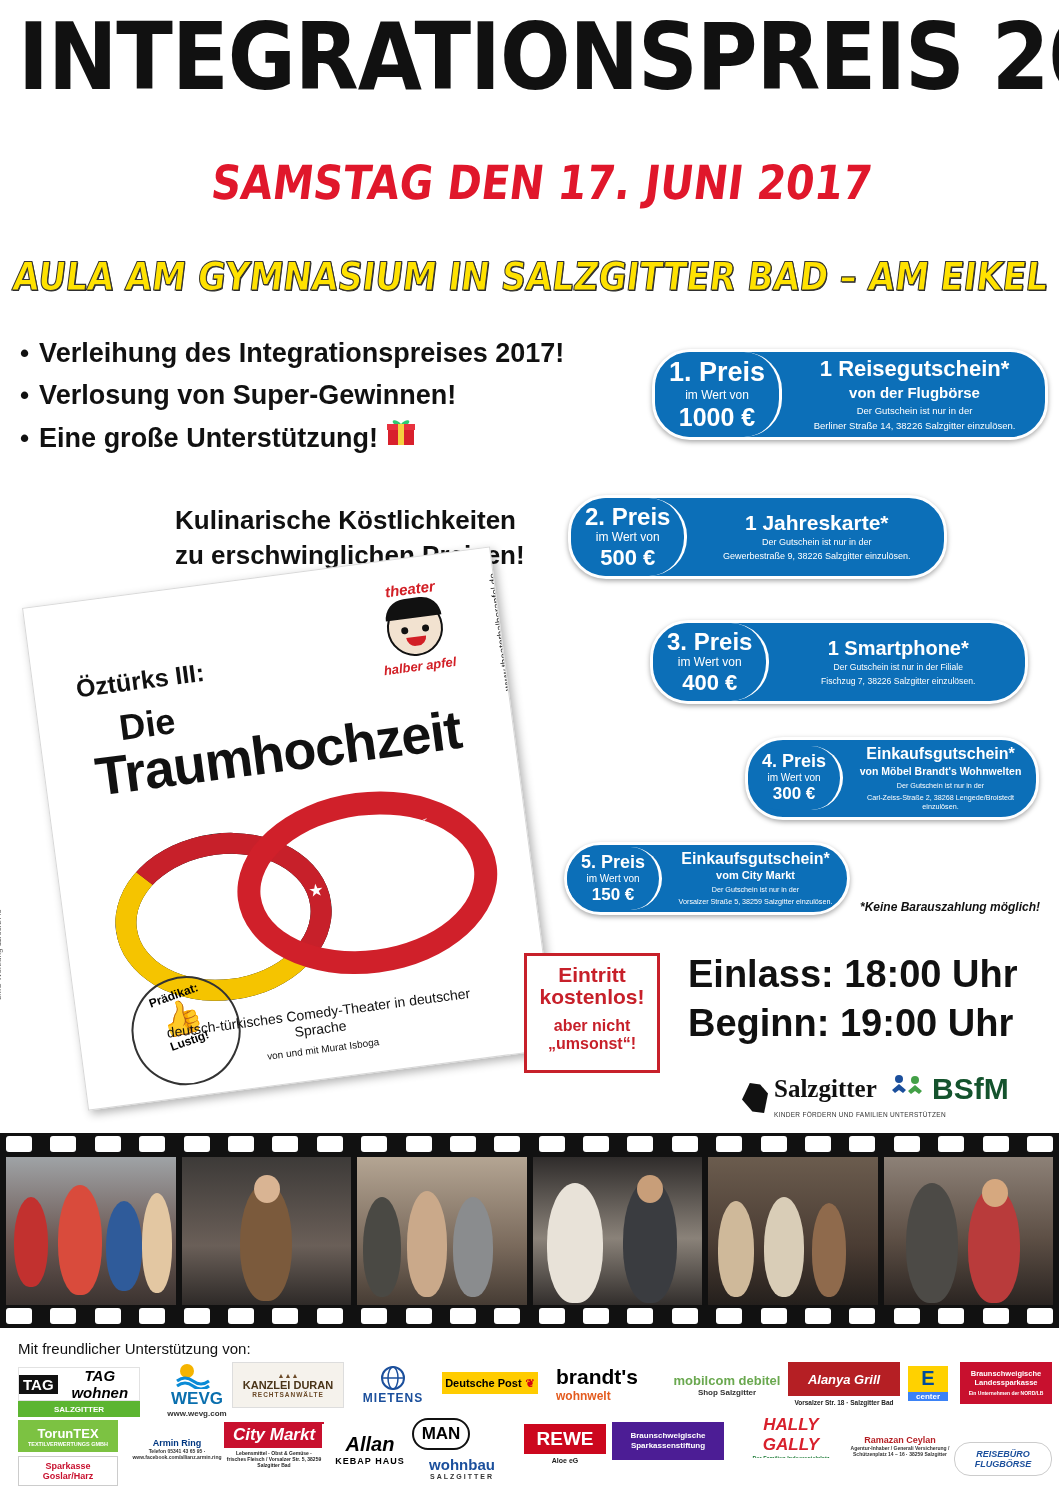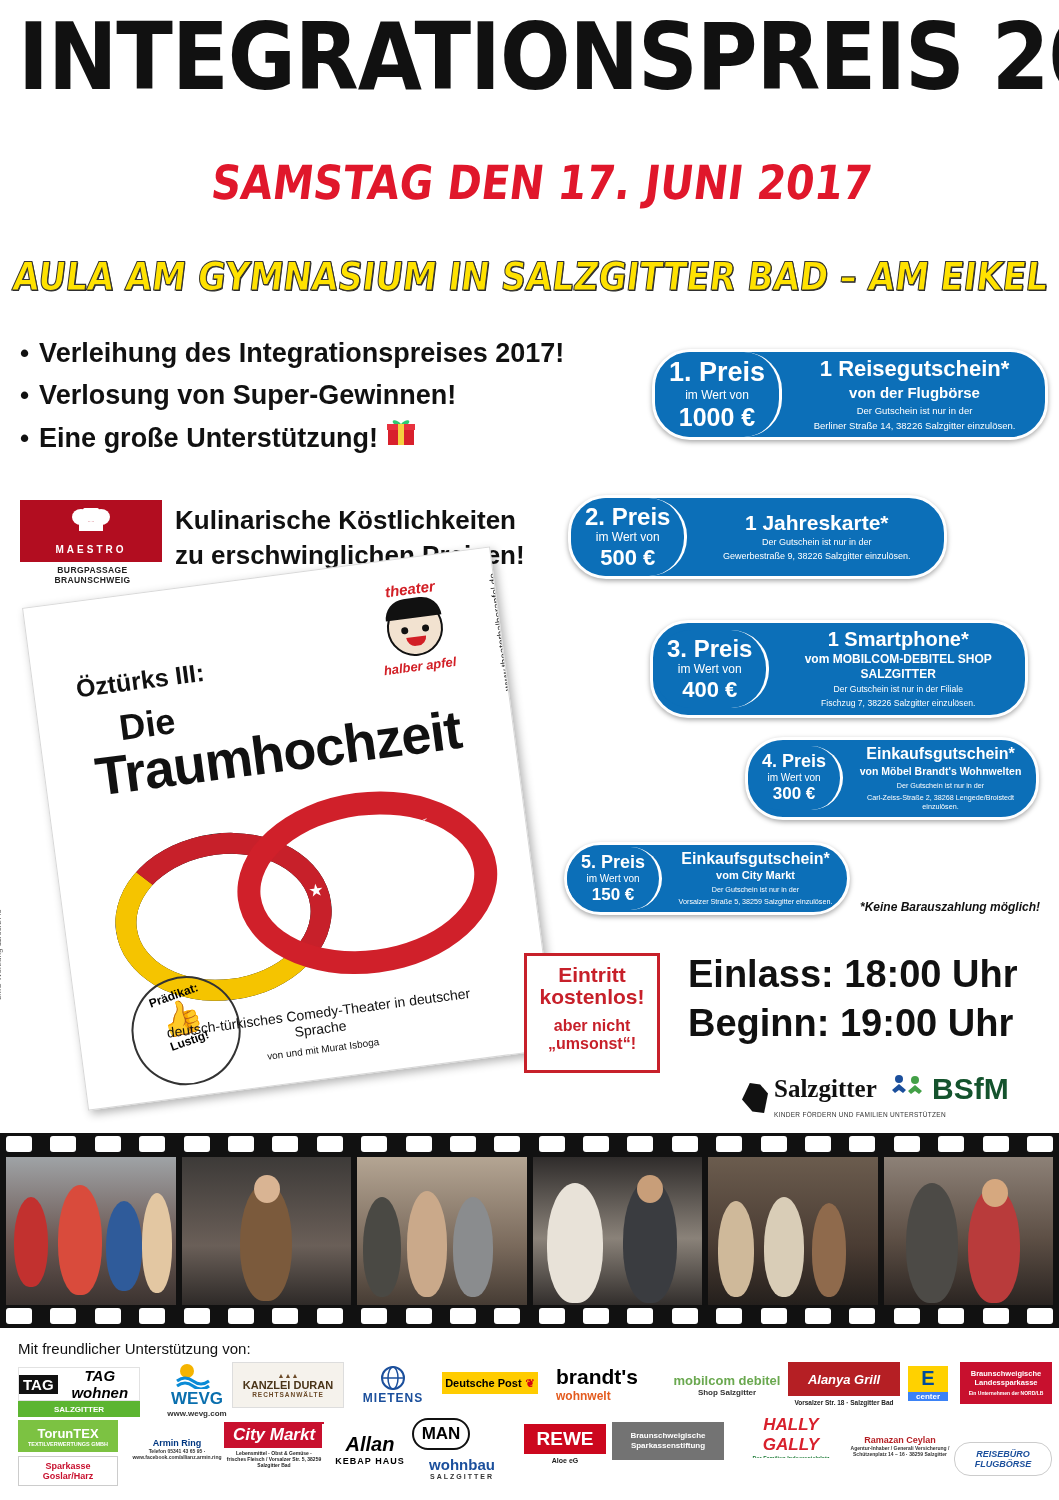--- a/index.html
+++ b/index.html
@@ -285,32 +285,20 @@
           <rect x="2" y="11" width="26" height="17" fill="#d8202c"></rect>
           <rect x="1" y="7" width="28" height="6" fill="#e8333f"></rect>
           <rect x="12" y="7" width="6" height="21" fill="#f4d03f"></rect>
           <path d="M15 7 C10 1 4 3 8 7 Z" fill="#2ecc71"></path>
           <path d="M15 7 C20 1 26 3 22 7 Z" fill="#2ecc71"></path>
         </svg>
       </span>
     </div>
   </div>
 
-  <div class="maestro-box">
-    <div class="maestro-logo">
-      <svg class="chef" viewBox="0 0 40 26">
-        <ellipse cx="10" cy="9" rx="9" ry="8" fill="#fff"></ellipse>
-        <ellipse cx="20" cy="6" rx="10" ry="8" fill="#fff"></ellipse>
-        <ellipse cx="30" cy="9" rx="9" ry="8" fill="#fff"></ellipse>
-        <rect x="8" y="14" width="24" height="9" fill="#fff"></rect>
-      </svg>
-      <div class="mname">MAESTRO</div>
-    </div>
-    <div class="maestro-sub">BURGPASSAGE BRAUNSCHWEIG</div>
-  </div>
   <div class="kulinarisch">
     <div>Kulinarische Köstlichkeiten</div>
     <div>zu erschwinglichen Preisen!</div>
   </div>
 
   <div class="prize" id="prize1">
     <div class="left">
       <div class="rank">1. Preis</div>
       <div class="wert">im Wert von</div>
       <div class="amount">1000 €</div>
@@ -337,21 +325,20 @@
   </div>
 
   <div class="prize" id="prize3">
     <div class="left">
       <div class="rank">3. Preis</div>
       <div class="wert">im Wert von</div>
       <div class="amount">400 €</div>
     </div>
     <div class="right">
       <div class="pname">1 Smartphone*</div>
-      <div class="psub">vom MOBILCOM-DEBITEL SHOP SALZGITTER</div>
       <div class="pfine">Der Gutschein ist nur in der Filiale</div>
       <div class="pfine">Fischzug 7, 38226 Salzgitter einzulösen.</div>
     </div>
   </div>
 
   <div class="prize" id="prize4">
     <div class="left">
       <div class="rank">4. Preis</div>
       <div class="wert">im Wert von</div>
       <div class="amount">300 €</div>
@@ -633,21 +620,21 @@
   <div class="sp" style="left:404px;top:1452px;width:116px;height:32px;flex-direction:column;">
     <span style="font-size:15px;color:#1b4f9c;">wohnbau</span>
     <span style="font-size:7px;letter-spacing:2px;color:#333;">SALZGITTER</span>
   </div>
 
   <div class="sp" style="left:524px;top:1424px;width:82px;height:30px;background:#cc071e;color:#fff;">
     <span style="font-size:19px;">REWE</span>
   </div>
   <div class="sp" style="left:524px;top:1454px;width:82px;height:12px;font-size:7px;color:#222;">Aloe eG</div>
 
-  <div class="sp" style="left:612px;top:1422px;width:112px;height:38px;background:#737373;color:#fff;padding:15px;">
+  <div class="sp" style="left:612px;top:1422px;width:112px;height:38px;background:#4c1d95;color:#fff;padding:15px;">
     <span style="font-size:8px;line-height:1.2;">Braunschweigische Sparkassenstiftung</span>
   </div>
 
   <div class="sp" style="left:736px;top:1418px;width:110px;height:40px;flex-direction:column;">
     <span style="font-size:17px;color:#d8202c;font-style:italic;">HALLY GALLY</span>
     <span style="font-size:5.5px;color:#1b7a35;">Der Familien-Indoorspielplatz</span>
   </div>
 
   <div class="sp" style="left:848px;top:1418px;width:104px;height:56px;flex-direction:column;">
     <span style="font-size:9px;color:#b51f24;">Ramazan Ceylan</span>

